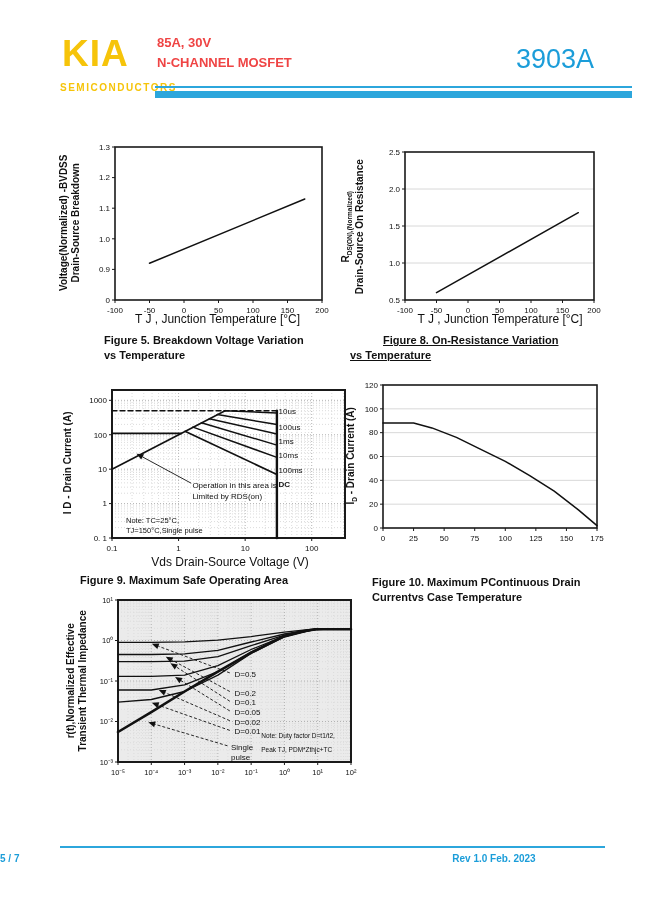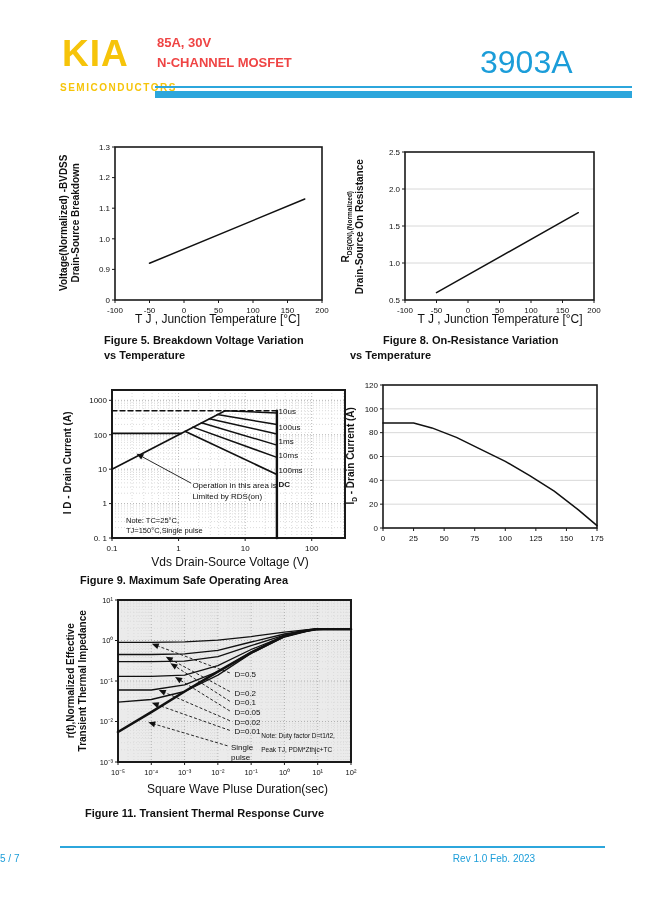--- a/index.html
+++ b/index.html
@@ -3,27 +3,27 @@
 <meta charset="utf-8">
 <style>
   html,body{margin:0;padding:0;background:#fff;}
   .page{position:relative;width:649px;height:917px;background:#fff;overflow:hidden;
         font-family:"Liberation Sans",sans-serif;color:#111;}
   .abs{position:absolute;}
   .rule{position:absolute;background:#2CA6DC;}
   .logo{position:absolute;font-size:37px;font-weight:bold;color:#F6C40A;letter-spacing:1px;}
   .logosub{position:absolute;font-size:10px;font-weight:bold;color:#F6C40A;letter-spacing:1.5px;}
   .hdrline{position:absolute;font-size:13px;font-weight:bold;color:#ef4444;line-height:1.5;}
-  .part{position:absolute;font-size:32px;color:#1B9DD9;text-align:left;}
+  .part{position:absolute;font-size:27px;color:#1B9DD9;text-align:center;}
   .vlab{position:absolute;transform:rotate(-90deg);text-align:center;font-weight:bold;
         font-size:10px;line-height:1.18;color:#111;}
   .xlab{position:absolute;text-align:center;font-weight:normal;font-size:12px;color:#111;}
   .cap{position:absolute;font-weight:bold;font-size:11px;color:#111;line-height:1.4;}
   .center{text-align:left;}
-  .foot{position:absolute;font-size:10px;font-weight:normal;color:#1B9DD9;}
+  .foot{position:absolute;font-size:10px;font-weight:bold;color:#1B9DD9;}
   sub{font-size:65%;}
   svg{display:block;}
 </style>
 </head>
 <body>
 
 <div class="page">
 
   <div class="logo" style="left:62px;top:33px;">KIA</div>
   <div class="logosub" style="left:60px;top:82px;">SEMICONDUCTORS</div>
@@ -108,21 +108,21 @@
         <line x1="28" y1="81" x2="31" y2="81" stroke="#1a1a1a" stroke-width="1"></line>
         <text x="26" y="83.8" text-anchor="end" font-size="8" fill="#111">1.5</text>
         <line x1="28" y1="44" x2="31" y2="44" stroke="#1a1a1a" stroke-width="1"></line>
         <text x="26" y="46.8" text-anchor="end" font-size="8" fill="#111">2.0</text>
         <line x1="28" y1="7" x2="31" y2="7" stroke="#1a1a1a" stroke-width="1"></line>
         <text x="26" y="9.8" text-anchor="end" font-size="8" fill="#111">2.5</text>
         <polyline points="62.5,147.6 204.3,67.7" fill="none" stroke="#111" stroke-width="1.5" stroke-linejoin="round" stroke-linecap="round"></polyline>
       </svg>
     </div>
   <div class="xlab" style="left:400px;top:312px;width:200px;">T J , Junction Temperature [°C]</div>
-  <div class="cap" style="left:350px;top:333px;">
+  <div class="cap" style="left:350px;top:333px;text-decoration:underline;">
     <div style="padding-left:33px;">Figure 8. On-Resistance Variation</div>
     <div>vs Temperature</div>
   </div>
 
   <div class="vlab" style="left:-12px;top:457px;width:160px;">I D - Drain Current (A)</div>
   <div class="abs" style="left:80px;top:383px;">
       <svg width="285" height="178">
         <line x1="52.03999685420219" y1="7" x2="52.03999685420219" y2="155" stroke="#dcdcdc" stroke-width="1" stroke-dasharray="1,2"></line>
         <line x1="63.76264352848038" y1="7" x2="63.76264352848038" y2="155" stroke="#dcdcdc" stroke-width="1" stroke-dasharray="1,2"></line>
         <line x1="72.07999370840434" y1="7" x2="72.07999370840434" y2="155" stroke="#dcdcdc" stroke-width="1" stroke-dasharray="1,2"></line>
@@ -271,20 +271,24 @@
         <text x="23" y="81.3" text-anchor="end" font-size="8" fill="#111">60</text>
         <line x1="25" y1="54.66666666666667" x2="28" y2="54.66666666666667" stroke="#1a1a1a" stroke-width="1"></line>
         <text x="23" y="57.46666666666667" text-anchor="end" font-size="8" fill="#111">80</text>
         <line x1="25" y1="30.83333333333333" x2="28" y2="30.83333333333333" stroke="#1a1a1a" stroke-width="1"></line>
         <text x="23" y="33.633333333333326" text-anchor="end" font-size="8" fill="#111">100</text>
         <line x1="25" y1="7" x2="28" y2="7" stroke="#1a1a1a" stroke-width="1"></line>
         <text x="23" y="9.8" text-anchor="end" font-size="8" fill="#111">120</text>
         <polyline points="28.0,45.1 58.6,45.1 76.9,49.9 101.4,59.4 125.8,71.3 150.3,83.3 174.7,97.6 199.2,113.1 223.7,132.1 242.0,147.6" fill="none" stroke="#111" stroke-width="1.5" stroke-linejoin="round" stroke-linecap="round"></polyline>
       </svg>
     </div>
+  <div class="cap center" style="left:372px;top:575px;width:250px;">
+    <div>Figure 10. Maximum  PContinuous Drain</div>
+    <div>Currentvs Case Temperature</div>
+  </div>
 
   <div class="vlab" style="left:-28px;top:669px;width:210px;">
     <div>r(t),Normalized Effective</div>
     <div>Transient Thermal Impedance</div>
   </div>
   <div class="abs" style="left:84px;top:593px;">
       <svg width="287" height="193">
         <rect x="34" y="7" width="233" height="162" fill="#ebebeb"></rect>
         <line x1="44.01999842710109" y1="7" x2="44.01999842710109" y2="169" stroke="#dcdcdc" stroke-width="1" stroke-dasharray="1,2"></line>
         <line x1="49.8813217642402" y1="7" x2="49.8813217642402" y2="169" stroke="#dcdcdc" stroke-width="1" stroke-dasharray="1,2"></line>
@@ -436,20 +440,18 @@
         <line x1="145.83999999999997" y1="117.97000000000001" x2="97.03081956102262" y2="87.64421571483864" stroke="#111" stroke-width="0.9" stroke-dasharray="3,2"></line>
         <polygon points="91.08500000000001,83.95 98.61405486738204,85.09600733154323 95.44758425466321,90.19242409813404" fill="#111"></polygon>
         <line x1="145.83999999999997" y1="127.69" x2="81.1983784182361" y2="99.69212323525375" stroke="#111" stroke-width="0.9" stroke-dasharray="3,2"></line>
         <polygon points="74.775,96.91000000000001 82.39071694763057,96.93924677029541 80.00603988884164,102.44499970021208" fill="#111"></polygon>
         <line x1="145.83999999999997" y1="137.41" x2="74.38616649753118" y2="112.19907725760052" stroke="#111" stroke-width="0.9" stroke-dasharray="3,2"></line>
         <polygon points="67.785,109.87 75.38434246507425,109.37000590151573 73.3879905299881,115.02814861368532" fill="#111"></polygon>
         <line x1="143.51" y1="152.8" x2="71.00118497313517" y2="131.2999739335893" stroke="#111" stroke-width="0.9" stroke-dasharray="3,2"></line>
         <polygon points="64.29,129.31 71.85403094467344,128.42375180224568 70.1483390015969,134.17619606493295" fill="#111"></polygon>
       </svg>
     </div>
-  <div class="xlab" style="left:120px;top:782px;width:235px;">Square Wave Pluse Duration(sec)</div>
-  <div class="cap center" style="left:85px;top:806px;width:295px;">Figure 11. Transient Thermal Response Curve</div>
 
   <div class="rule" style="left:60px;top:846px;width:545px;height:2px;"></div>
   <div class="foot center" style="left:0px;top:853px;width:620px;">5 / 7</div>
   <div class="foot" style="left:424px;top:853px;width:140px;text-align:center;">Rev 1.0 Feb. 2023</div>
 
 </div>
 
 </body></html>

